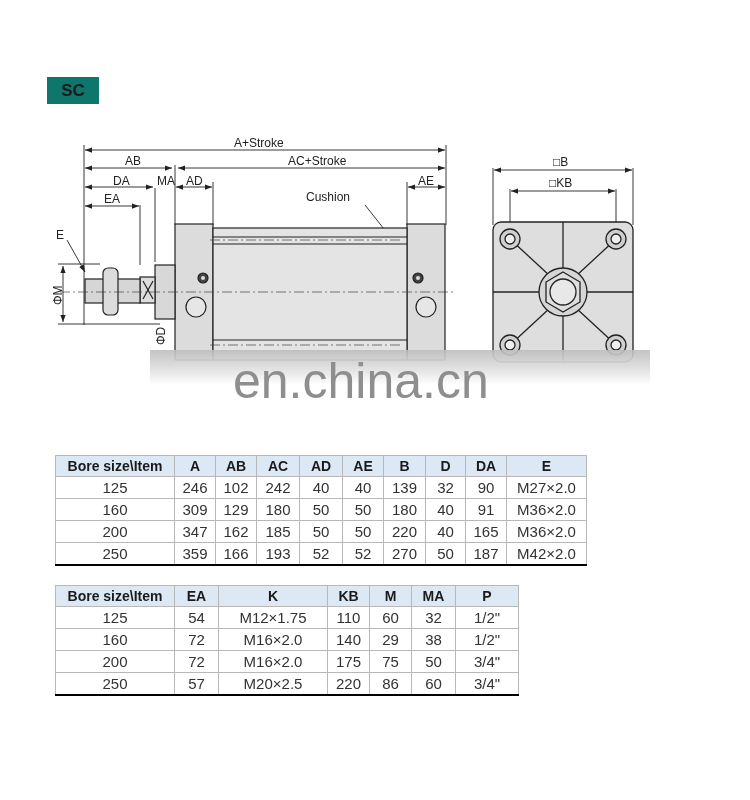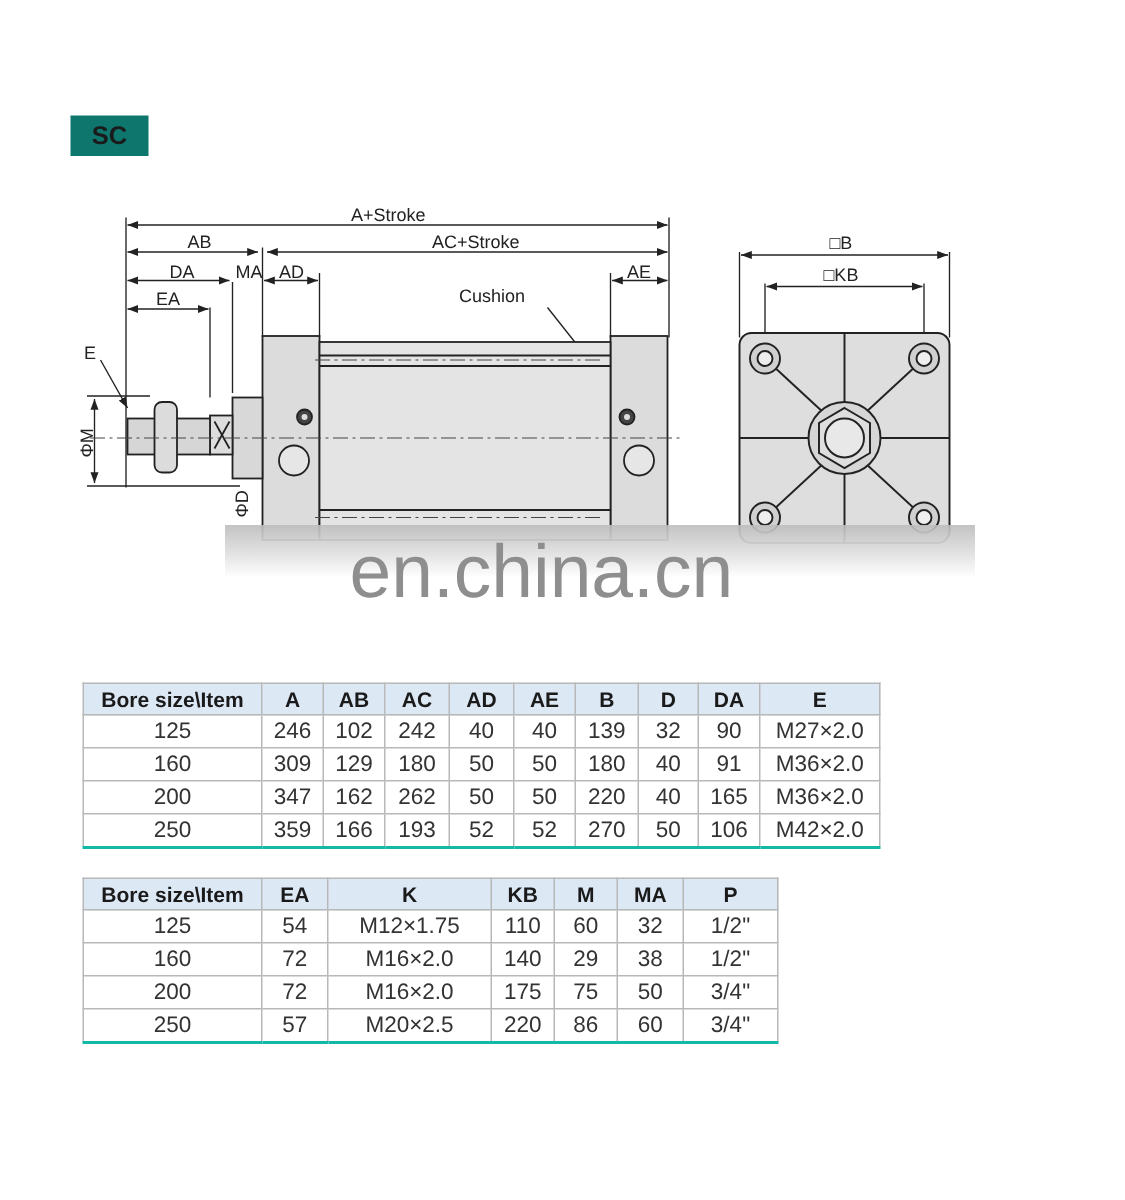--- a/index.html
+++ b/index.html
@@ -4,21 +4,21 @@
 <style>
   html, body { margin:0; padding:0; background:#ffffff; }
   body { width:750px; height:800px; position:relative; overflow:hidden; font-family:"Liberation Sans", sans-serif; color:#222; }
   .badge { position:absolute; left:47px; top:77px; width:52px; height:27px; background:#0f766e; display:flex; align-items:center; justify-content:center; font-weight:bold; font-size:17px; color:#1a1a1a; }
   svg.drawing { position:absolute; left:0; top:0; }
   .dimtxt { font-family:"Liberation Sans", sans-serif; font-size:12px; fill:#222; }
   .watermark { position:absolute; left:233px; top:352px; font-family:Liberation Sans, sans-serif; font-size:50px; color:#8e8e8e; letter-spacing:0px; }
   table.spec { position:absolute; border-collapse:collapse; font-family:"Liberation Sans", sans-serif; }
   table.spec th { background:#dde8f5; font-weight:bold; font-size:14px; height:20px; padding:0; border:1px solid #b8b8b8; color:#1a1a1a; }
   table.spec td { font-size:15px; height:21px; padding:0; text-align:center; border:1px solid #b8b8b8; color:#333; }
-  table.spec tr:last-child td { border-bottom:2px solid #14b8a6;margin-top:34px; }
+  table.spec tr:last-child td { border-bottom:2px solid #000000;margin-top:34px; }
   table.spec th.first { text-align:center; }
 </style>
 </head>
 <body>
 
 <div class="badge">SC</div>
 
 <svg class="drawing" width="750" height="440" viewBox="0 0 750 440">
   <defs>
     <marker id="arr" markerWidth="8" markerHeight="6" refX="8" refY="3" orient="auto-start-reverse">
@@ -201,38 +201,38 @@
       <td>50</td>
       <td>180</td>
       <td>40</td>
       <td>91</td>
       <td>M36×2.0</td>
     </tr>
     <tr>
       <td>200</td>
       <td>347</td>
       <td>162</td>
-      <td>262</td>
+      <td>185</td>
       <td>50</td>
       <td>50</td>
       <td>220</td>
       <td>40</td>
       <td>165</td>
       <td>M36×2.0</td>
     </tr>
     <tr>
       <td>250</td>
       <td>359</td>
       <td>166</td>
       <td>193</td>
       <td>52</td>
       <td>52</td>
       <td>270</td>
       <td>50</td>
-      <td>106</td>
+      <td>187</td>
       <td>M42×2.0</td>
     </tr>
   </tbody>
 </table>
 
 <table class="spec" style="left:55px; top:585px;">
   <colgroup>
     <col style="width:119px">
       <col style="width:44px">
       <col style="width:109px">

